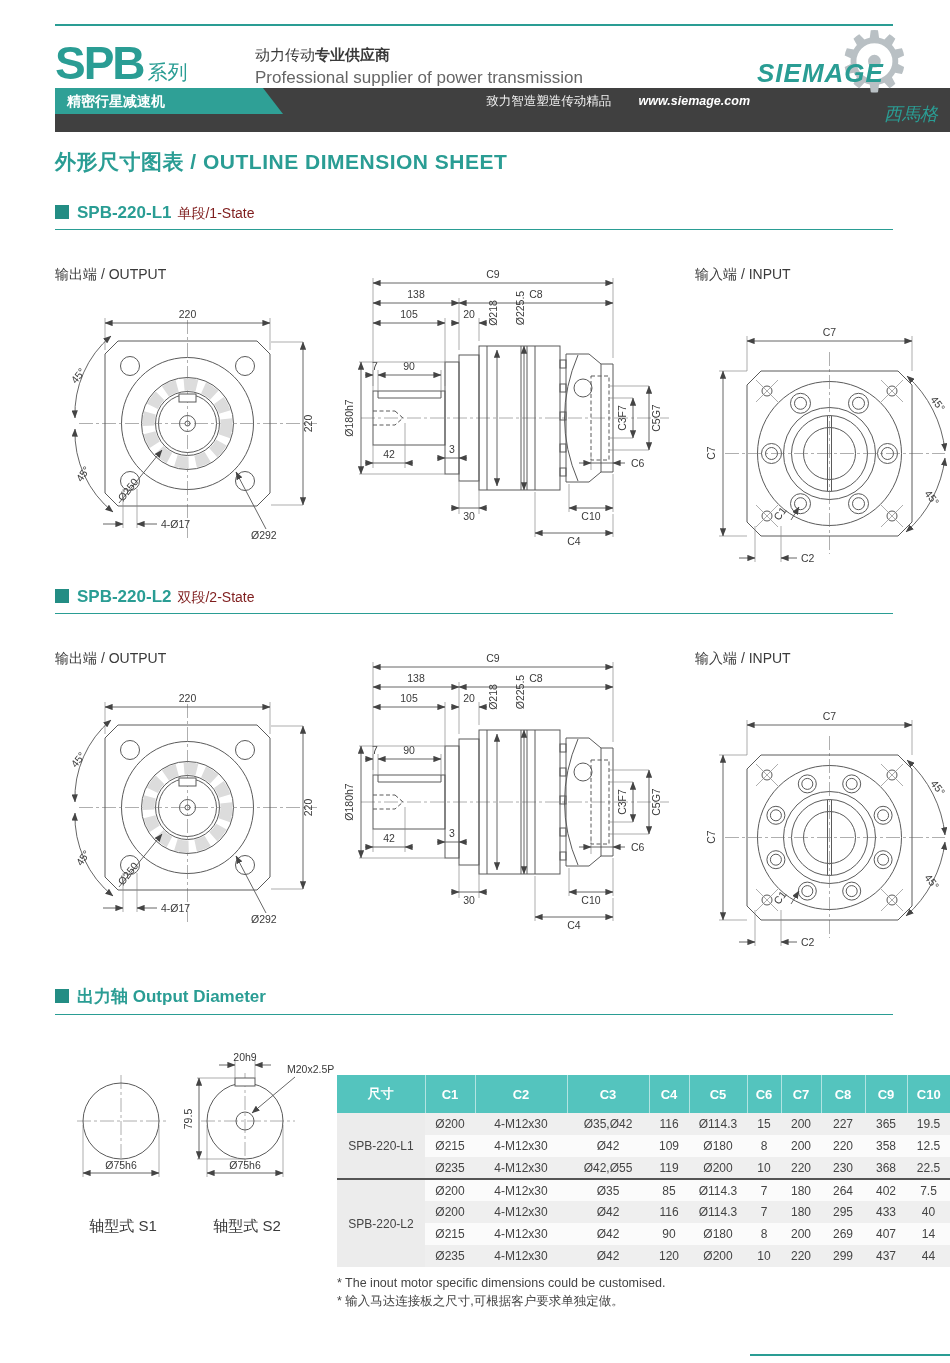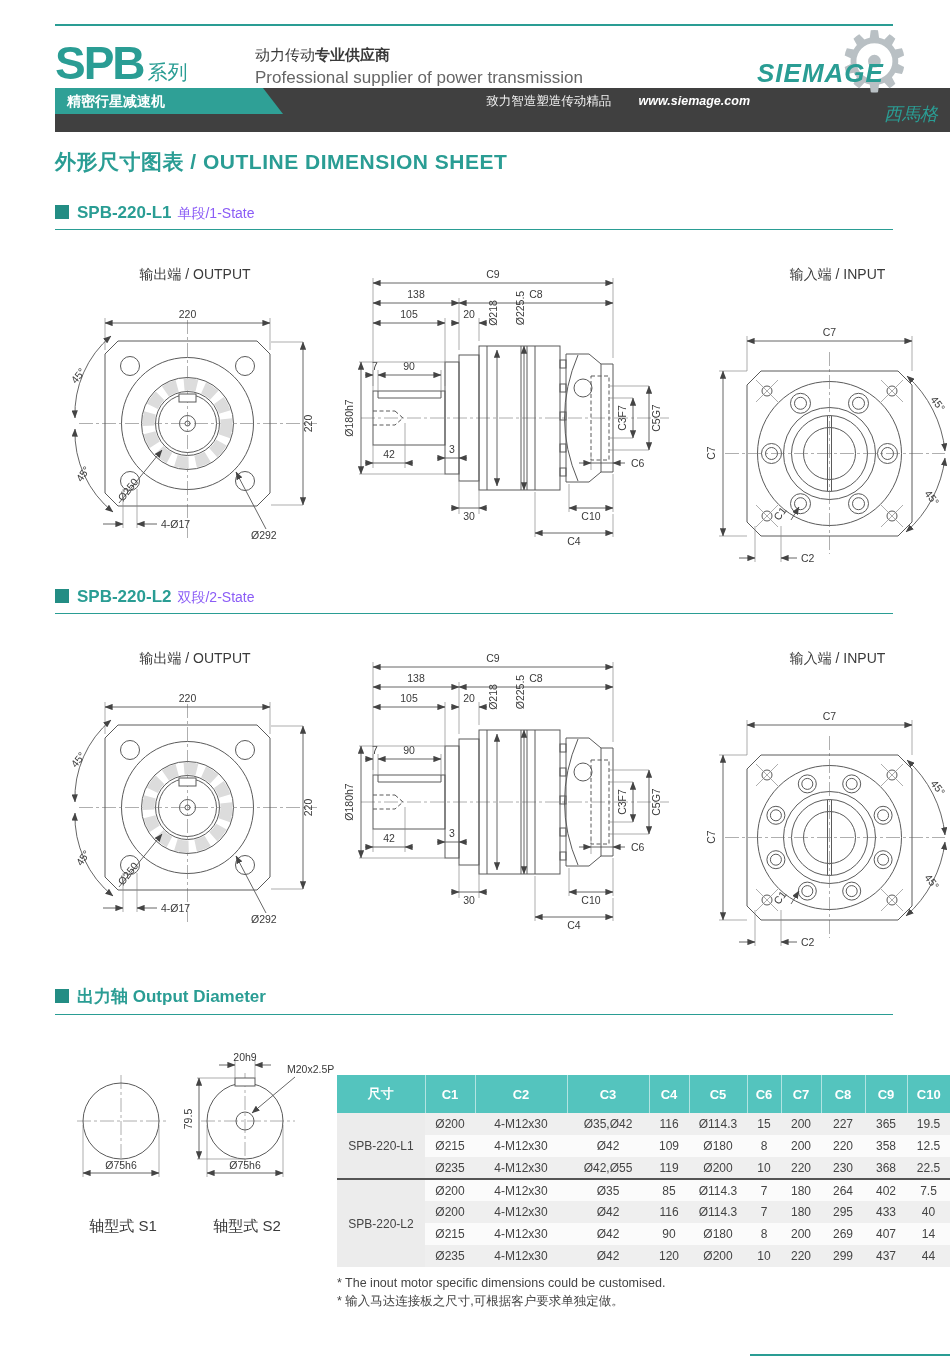--- a/index.html
+++ b/index.html
@@ -24,28 +24,28 @@
   .brand-block { position:absolute; right:8px; top:26px; width:185px; height:88px; }
   .brand-gear { position:absolute; right:30px; top:-6px; font-size:84px; color:#b9c0c4; line-height:84px; }
   .brand-name { position:absolute; left:0px; top:32px; font-size:26px; font-weight:bold; font-style:italic; color:#2a9d94; letter-spacing:1px; }
   .brand-zh { position:absolute; right:4px; top:60px; font-size:18px; color:#2a9d94; font-style:italic;margin-top:16px; }
 
   
   .page-title { position:absolute; left:55px; top:148px; font-size:21px; font-weight:bold; color:#2a9d94; letter-spacing:.5px; }
   .section-header { position:absolute; left:55px; width:838px; border-bottom:1.5px solid #2a9d94; padding-bottom:6px; }
   .sec-square { display:inline-block; width:14px; height:14px; background:#238d84; margin-right:8px; vertical-align:-1px; }
   .sec-model { font-size:17px; font-weight:bold; color:#2a9d94; }
-  .sec-stage { font-size:14px; color:#8b5cf6; margin-left:6px; }
+  .sec-stage { font-size:14px; color:#7f1d1d; margin-left:6px; }
   #sec-l1 { top:203px; } #sec-l2 { top:587px; } #sec-shaft { top:985px; }
 
   
   .draw-row { position:absolute; left:55px; width:895px; height:310px; }
   #row-l1 { top:258px; } #row-l2 { top:642px; }
   .fig { position:absolute; }
-  .fig-title { text-align:center; font-size:14px; color:#3a3a3a; margin-bottom:2px; }
+  .fig-title { font-size:14px; color:#3a3a3a; margin-bottom:2px; }
   .fig-out { left:0; top:8px; width:280px; }
   .fig-side { left:290px; top:0; width:335px; }
   .fig-inp { left:640px; top:8px; width:285px; }
 
   
   svg { display:block; }
   .s  { stroke:#5a5a5a; stroke-width:1; fill:none; }
   .sf { stroke:#5a5a5a; stroke-width:1; fill:#fff; }
   .d  { stroke-dasharray:4 2.5; }
   .cl { stroke:#9a9a9a; stroke-width:.8; fill:none; stroke-dasharray:14 3 3 3; }

